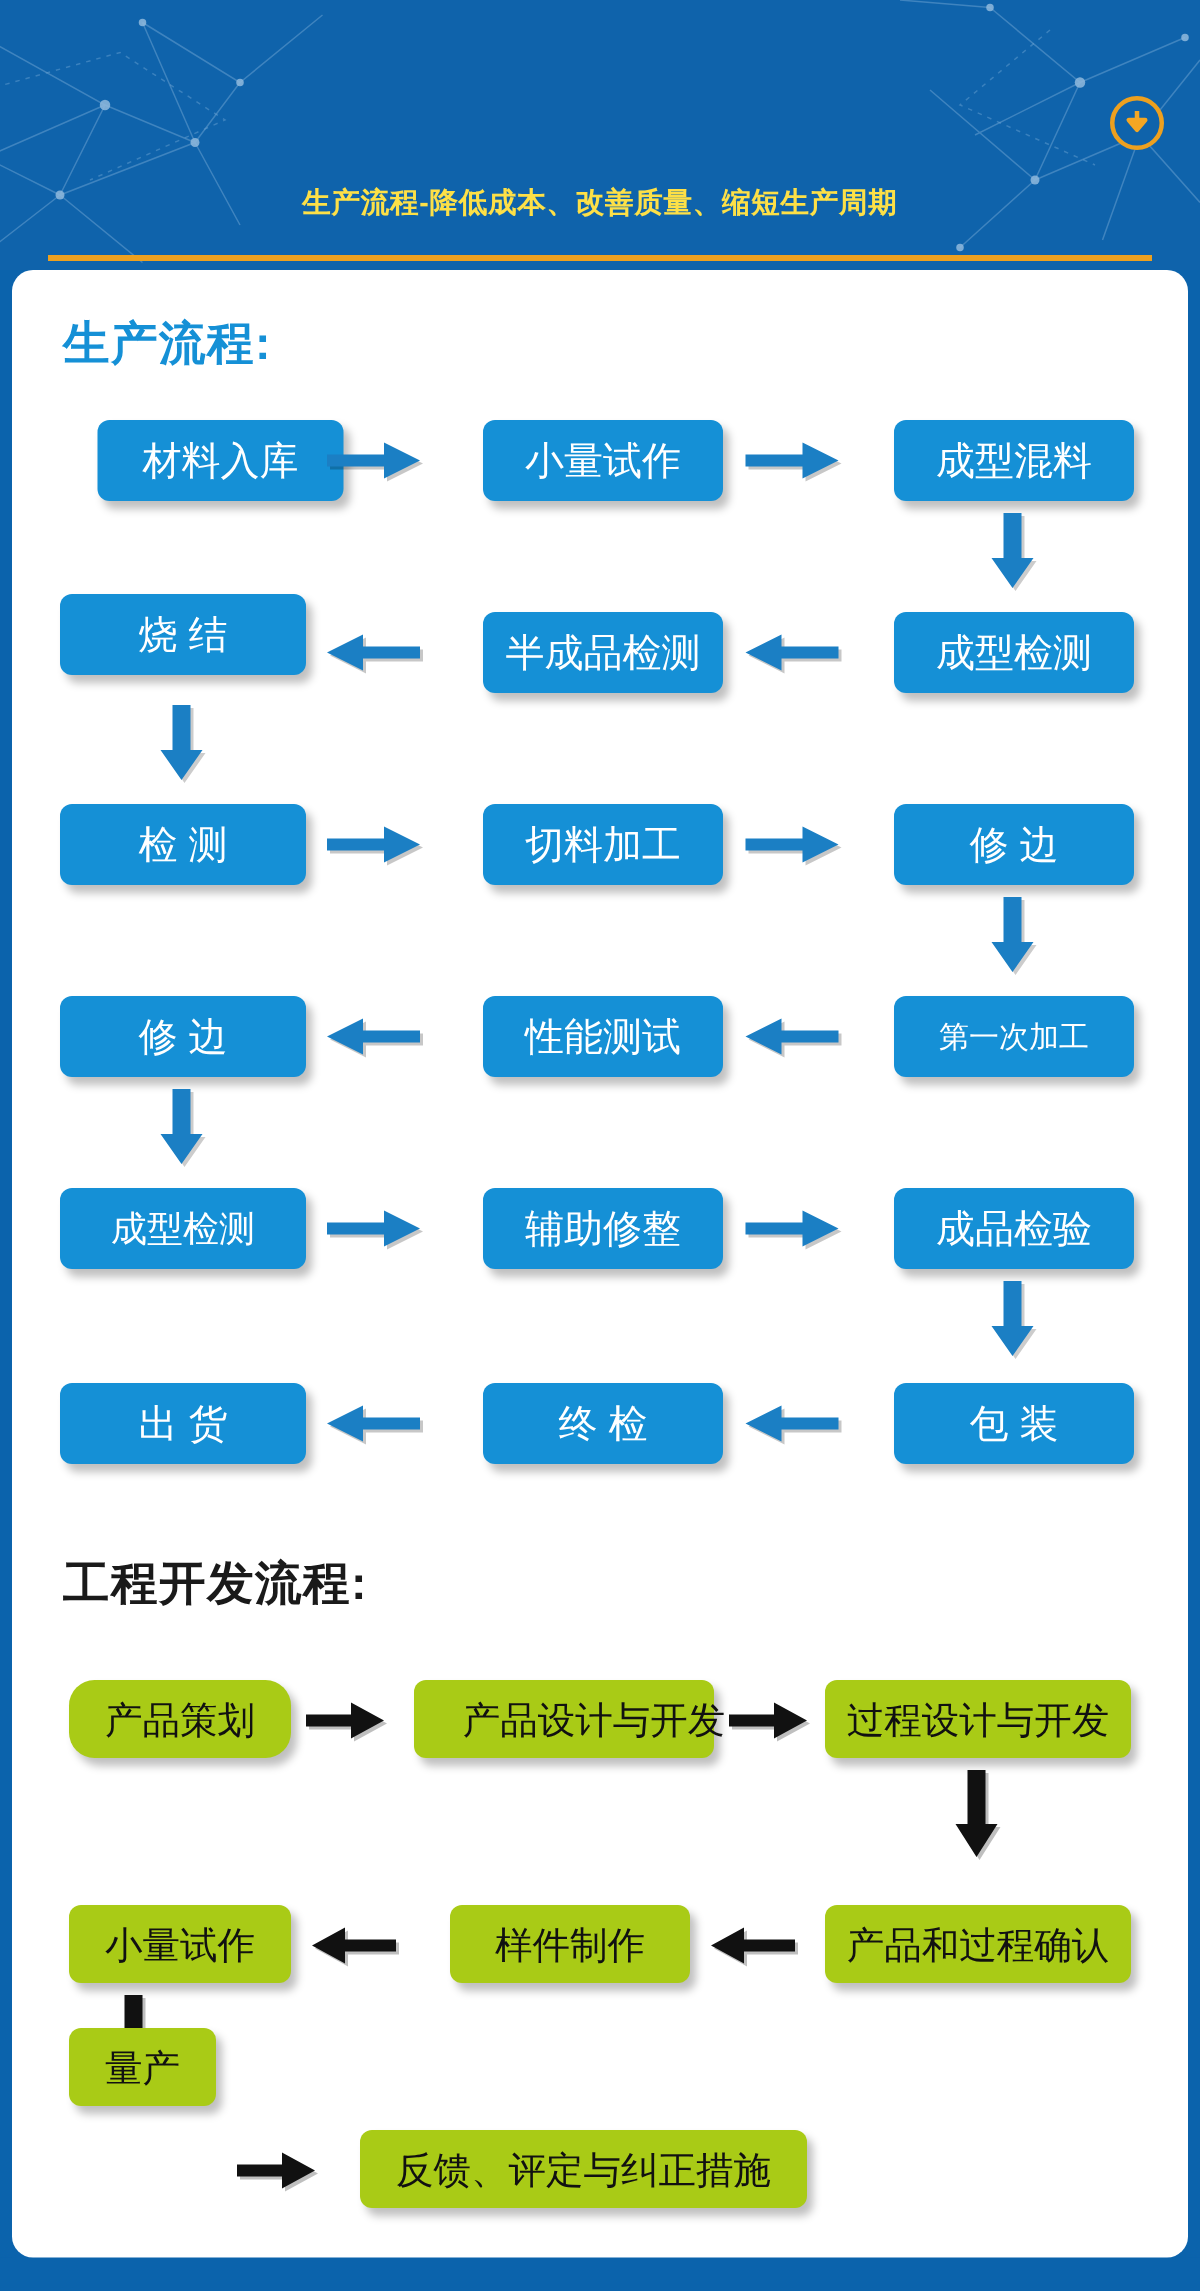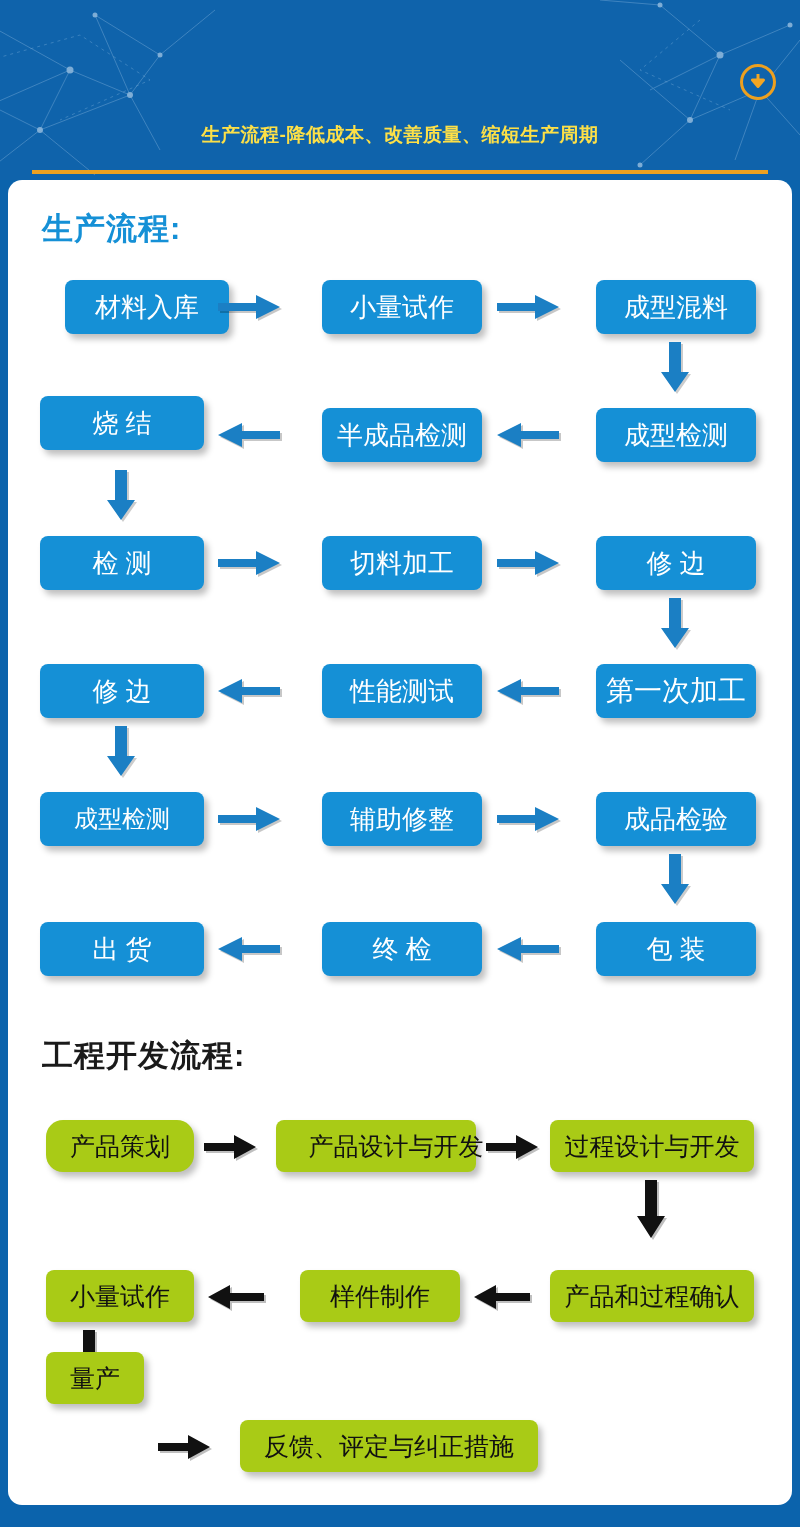--- a/index.html
+++ b/index.html
@@ -233,21 +233,21 @@
   </div>
   <div class="node blue" style="left:314px; top:484px; width:160px;">性能测试</div>
   <div class="arrow" style="left:489px; top:498px;">
     <svg width="68" height="28" viewBox="0 0 68 28">
       <g transform="translate(2,2)">
           <path d="M62 9 L24 9 L24 1 L0 13 L24 25 L24 17 L62 17 Z" fill="#000" opacity=".22"></path>
         </g>
       <path d="M62 9 L24 9 L24 1 L0 13 L24 25 L24 17 L62 17 Z" fill="#1b7fc4"></path>
     </svg>
   </div>
-  <div class="node blue" style="left:588px; top:484px; width:160px; font-size:28px;">第一次加工</div>
+  <div class="node blue" style="left:588px; top:484px; width:160px; font-size:20px;">第一次加工</div>
 
   <div class="arrow" style="left:98px; top:546px;">
     <svg width="32" height="54" viewBox="0 0 32 54">
       <g transform="translate(2,2)">
           <path d="M9 0 L21 0 L21 30 L29 30 L15 50 L1 30 L9 30 Z" fill="#000" opacity=".2"></path>
         </g>
       <path d="M9 0 L21 0 L21 30 L29 30 L15 50 L1 30 L9 30 Z" fill="#1b7fc4"></path>
     </svg>
   </div>
 

